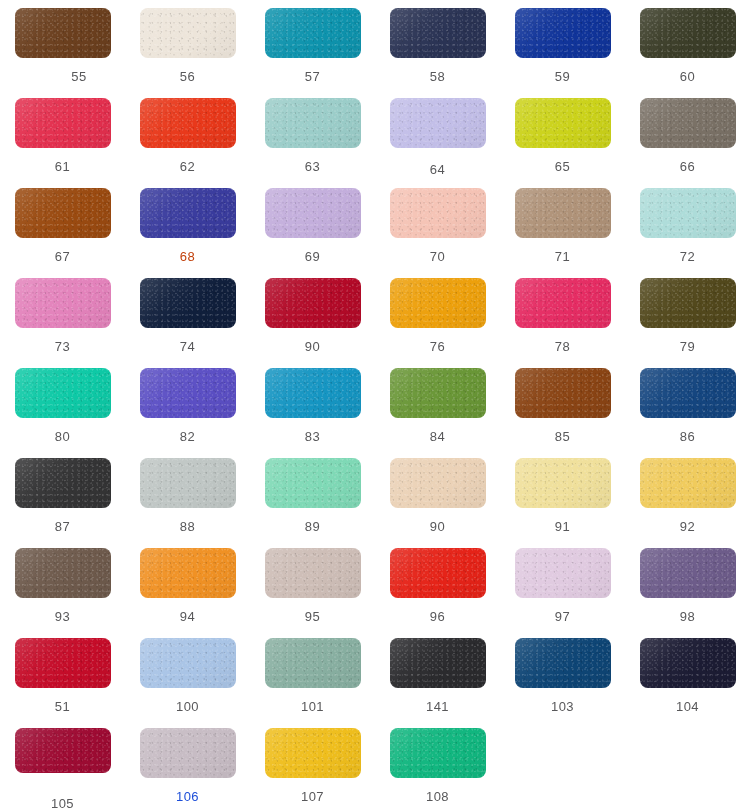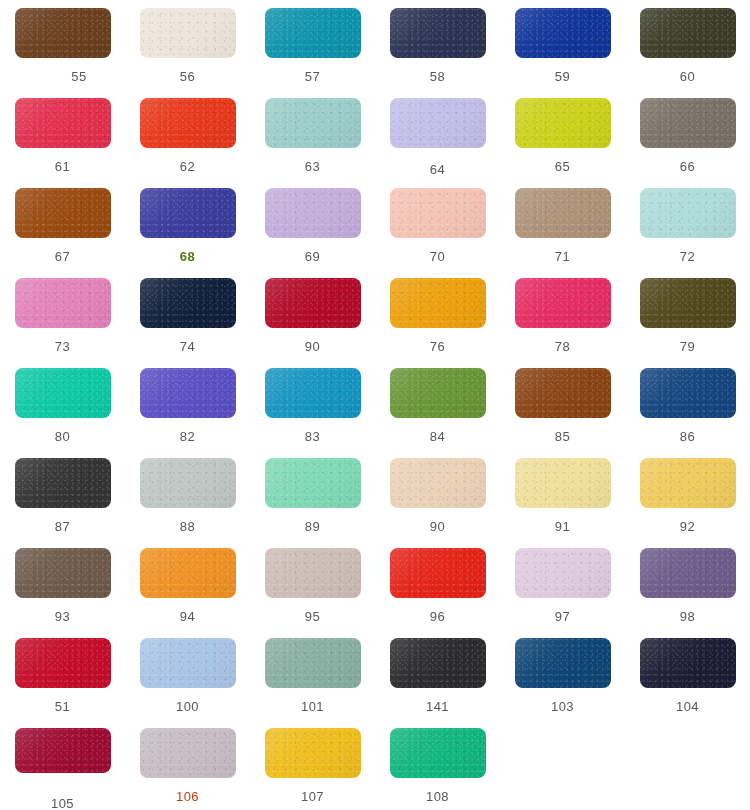--- a/index.html
+++ b/index.html
@@ -136,21 +136,21 @@
     <div class="swatch-cell">
       <div class="swatch-chip" style="width: 96px; height: 50px; border-radius: 8px; background-color: rgb(122, 113, 102);"></div>
       <div class="swatch-label" style="color: rgb(88, 88, 90);">66</div>
     </div>
     <div class="swatch-cell">
       <div class="swatch-chip" style="width: 96px; height: 50px; border-radius: 8px; background-color: rgb(154, 74, 16);"></div>
       <div class="swatch-label" style="color: rgb(88, 88, 90);">67</div>
     </div>
     <div class="swatch-cell">
       <div class="swatch-chip" style="width: 96px; height: 50px; border-radius: 8px; background-color: rgb(58, 60, 158);"></div>
-      <div class="swatch-label" style="color: #4d7c0f; font-weight: bold;">68</div>
+      <div class="swatch-label" style="color: #c2410c;">68</div>
     </div>
     <div class="swatch-cell">
       <div class="swatch-chip" style="width: 96px; height: 50px; border-radius: 8px; background-color: rgb(195, 174, 220);"></div>
       <div class="swatch-label" style="color: rgb(88, 88, 90);">69</div>
     </div>
     <div class="swatch-cell">
       <div class="swatch-chip" style="width: 96px; height: 50px; border-radius: 8px; background-color: rgb(245, 195, 181);"></div>
       <div class="swatch-label" style="color: rgb(88, 88, 90);">70</div>
     </div>
     <div class="swatch-cell">
@@ -280,21 +280,21 @@
     <div class="swatch-cell">
       <div class="swatch-chip" style="width: 96px; height: 50px; border-radius: 8px; background-color: rgb(28, 28, 52);"></div>
       <div class="swatch-label" style="color: rgb(88, 88, 90);">104</div>
     </div>
     <div class="swatch-cell">
       <div class="swatch-chip" style="width: 96px; height: 50px; border-radius: 8px; background-color: rgb(158, 11, 51);"></div>
       <div class="swatch-label" style="color: rgb(88, 88, 90); margin-top: 24px;">105</div>
     </div>
     <div class="swatch-cell">
       <div class="swatch-chip" style="width: 96px; height: 50px; border-radius: 8px; background-color: rgb(199, 188, 196);"></div>
-      <div class="swatch-label" style="color: #c2410c;">106</div>
+      <div class="swatch-label" style="color: #1d4ed8;">106</div>
     </div>
     <div class="swatch-cell">
       <div class="swatch-chip" style="width: 96px; height: 50px; border-radius: 8px; background-color: rgb(239, 190, 29);"></div>
       <div class="swatch-label" style="color: rgb(88, 88, 90);">107</div>
     </div>
     <div class="swatch-cell">
       <div class="swatch-chip" style="width: 96px; height: 50px; border-radius: 8px; background-color: rgb(17, 182, 127);"></div>
       <div class="swatch-label" style="color: rgb(88, 88, 90);">108</div>
     </div>
   </main>

